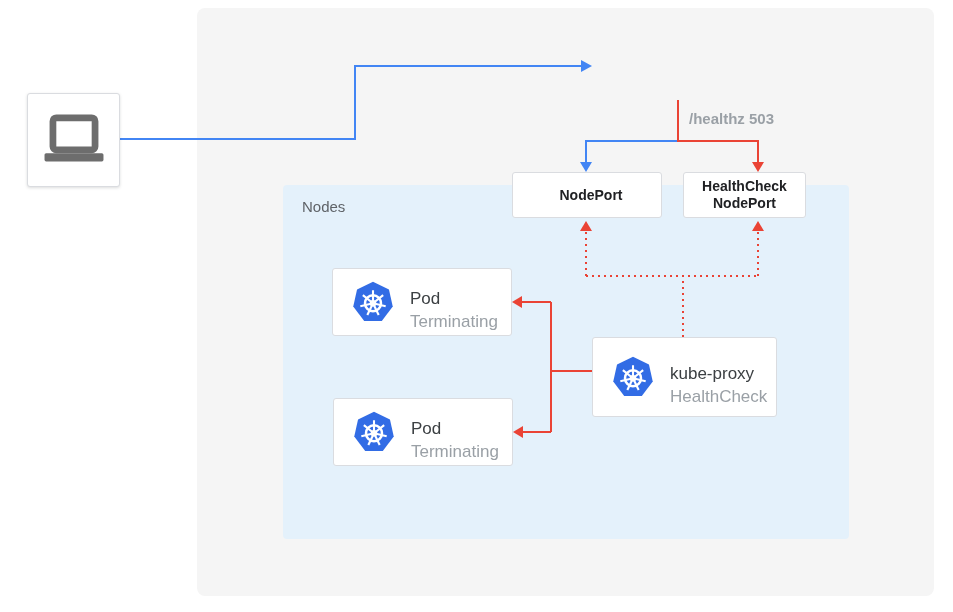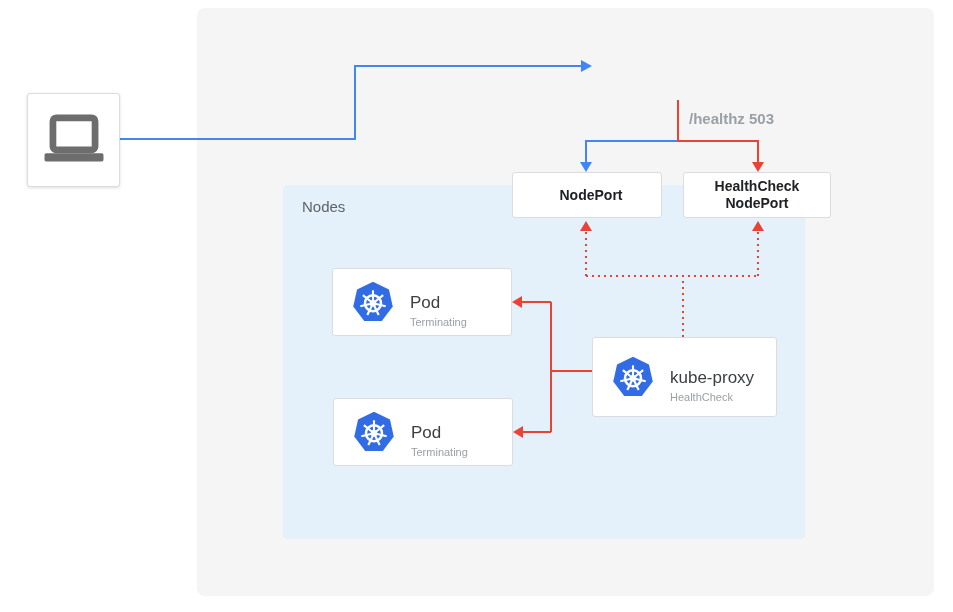--- a/index.html
+++ b/index.html
@@ -5,21 +5,21 @@
   html,body{margin:0;padding:0;background:#fff;}
   .stage{
     position:relative;width:953px;height:612px;background:#fff;
     font-family:"Liberation Sans",sans-serif;overflow:hidden;
   }
   .panel{
     position:absolute;left:197px;top:8px;width:737px;height:588px;
     background:var(--panel-bg,#F5F5F5);border-radius:8px;
   }
   .nodes{
-    position:absolute;left:283px;top:185px;width:522px;height:354px;
+    position:absolute;left:283px;top:185px;width:566px;height:354px;
     background:var(--nodes-bg,#E4F1FB);border-radius:4px;
   }
   .nodes-label{
     position:absolute;left:19px;top:13px;font-size:15px;
     color:var(--text-label,#5F6368);
   }
   #connectors{position:absolute;left:0;top:0;pointer-events:none;}
   .l-blue{stroke:var(--arrow-blue,#4285F4);stroke-width:2;fill:none;}
   .l-red{stroke:var(--arrow-red,#EA4335);stroke-width:2;fill:none;}
   .l-red-dot{stroke:var(--arrow-red,#EA4335);stroke-width:2;fill:none;stroke-dasharray:2 4;}
@@ -36,28 +36,28 @@
   .clb-label{font-size:15px;line-height:21px;color:var(--text-secondary,#757575);width:92px;}
   .healthz{
     position:absolute;left:689px;top:110px;font-size:15px;font-weight:bold;
     color:var(--text-muted,#9AA0A6);
   }
   .portbox{
     display:flex;align-items:center;justify-content:center;text-align:center;
     font-weight:bold;font-size:14px;line-height:17px;color:var(--text-strong,#202124);
   }
   .nodeport{left:512px;top:172px;width:150px;height:46px;padding-left:8px;}
-  .hcport{left:683px;top:172px;width:148px;height:46px;padding:0 14px;}
+  .hcport{left:683px;top:172px;width:123px;height:46px;padding:0 14px;}
   .entity{display:flex;align-items:center;gap:15px;padding-left:18px;}
   .pod1{left:332px;top:268px;width:180px;height:68px;}
   .pod2{left:333px;top:398px;width:180px;height:68px;}
   .kp{left:592px;top:337px;width:185px;height:80px;}
   .txt{display:flex;flex-direction:column;gap:3px;margin-top:16px;}
   .title{font-size:17px;color:var(--text-dark,#3C4043);}
-  .sub{font-size:11px;color:var(--text-muted,#9AA0A6);}
+  .sub{font-size:17px;color:var(--text-muted,#9AA0A6);}
 
   .k8s-hept{fill:var(--kubernetes-blue,#326CE5);}
   .k8s-stroke{stroke:#fff;fill:none;}
   .k8s-fill{fill:#fff;}
   .clb-light{fill:var(--clb-icon-light,#AECBFA);}
   .clb-med{fill:var(--clb-icon-medium,#669DF6);}
   .clb-dark{fill:var(--clb-icon-dark,#4285F4);}
   .lap-stroke{stroke:var(--icon-gray,#6D6D6D);fill:#fff;}
   .lap-fill{fill:var(--icon-gray,#6D6D6D);}
 </style>

